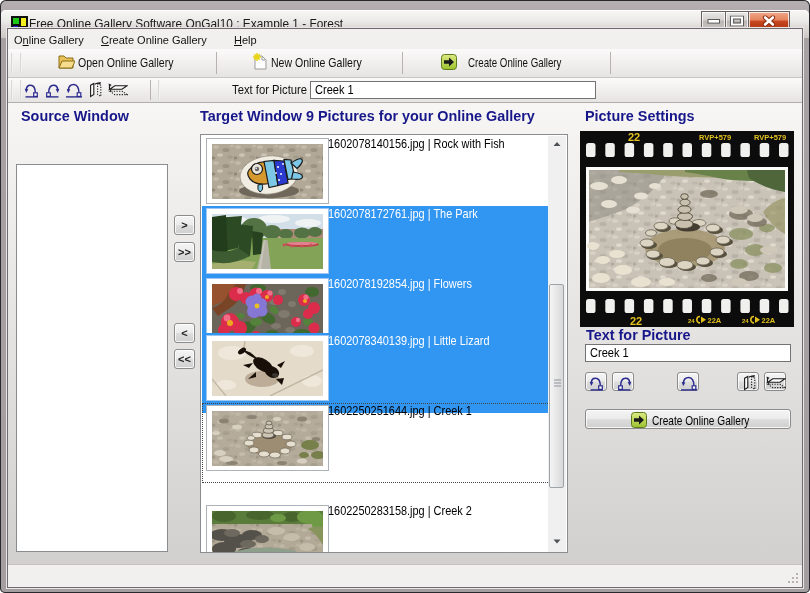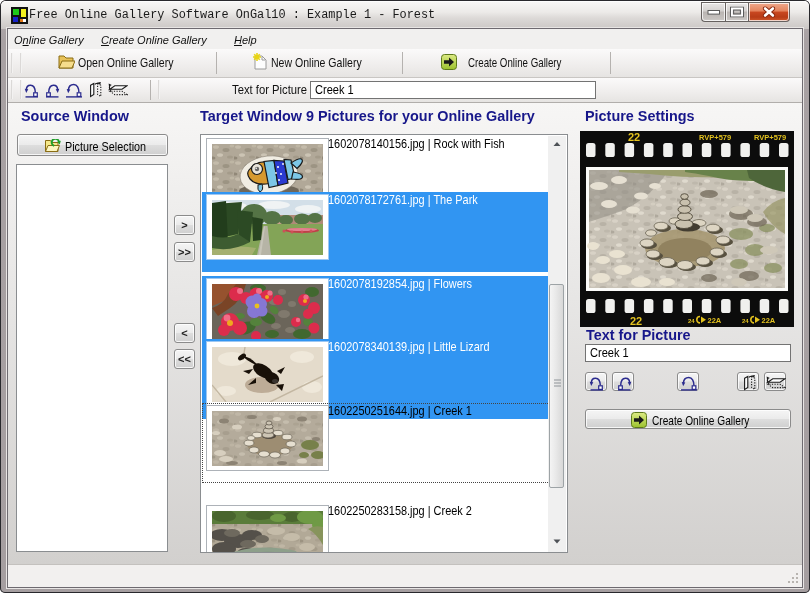--- a/index.html
+++ b/index.html
@@ -3,41 +3,41 @@
 <meta charset="utf-8">
 <style>
 * { margin:0; padding:0; box-sizing:border-box; }
 html,body { width:810px; height:593px; background:#fff; overflow:hidden;
   font-family:"Liberation Sans",sans-serif; }
 #win { position:absolute; left:0; top:0; width:810px; height:593px;
   border-radius:6px 6px 5px 5px;
   background:linear-gradient(#b6afb1, #a8a1a3 40px, #a59ea0);
   box-shadow: inset 0 0 0 1px #28282c; }
 
-#titlebar { position:absolute; left:1px; top:1px; width:808px; height:28px;
+#titlebar { position:absolute; left:1px; top:10px; width:808px; height:28px;
   border-radius:5px 5px 0 0;
   background:linear-gradient(#f8f7f6, #eceae8 40%, #dddad8 60%, #cbc7c5 100%);
-  box-shadow: inset 0 1px 0 #fdfdfd; font-family: Liberation Mono, monospace; }
+  box-shadow: inset 0 1px 0 #fdfdfd; }
 #apptitle { position:absolute; left:28px; top:6.5px; font-size:12.5px; color:#1a1a1a;
   white-space:pre; transform:scaleX(0.95); transform-origin:0 0; }
 #appicon { position:absolute; left:10px; top:6px; width:17px; height:17px; }
 
 .cap { position:absolute; top:1px; height:20px;
   border:1px solid #66615f; box-shadow: inset 0 0 0 1px rgba(255,255,255,.75);
   background:linear-gradient(#e9e7e6, #d3d0ce 45%, #bab5b2 50%, #c5c1be 85%, #cfccca); }
 #btnmin { left:700px; width:24px; border-radius:0 0 0 4px; border-right:none;}
 #btnmax { left:724px; width:24px; }
 #btnclose { left:748px; width:41px; border-radius:0 0 4px 0; border-left:none;
   background:linear-gradient(#f0a98c, #e4835c 45%, #c94821 50%, #b83c17 78%, #d0592c); }
 .cap svg { position:absolute; left:50%; top:50%; transform:translate(-50%,-50%); }
 
 #client { position:absolute; left:8px; top:29px; width:794px; height:558px;
   background:#f0efee; box-shadow: 0 0 0 1px #6e6a70, 0 0 0 2px #e8e5e4; }
 
-#menubar { position:absolute; left:0; top:0; width:794px; height:20px; background:#f1f0ef;font-style:italic; }
+#menubar { position:absolute; left:0; top:0; width:794px; height:20px; background:#f1f0ef; }
 .mi { position:absolute; top:5px; font-size:11px; color:#111; }
 
 .tb { position:absolute; left:0; width:794px;
   background:linear-gradient(#fbfafa, #efedec 60%, #e6e4e2); }
 #tb1 { top:20px; height:29px; border-bottom:1px solid #c9c6c3;}
 #tb2 { top:49px; height:25px; border-bottom:1px solid #b1aeab;}
 .grip { position:absolute; width:2px; background:linear-gradient(90deg,#cfccca,#fff); }
 .sep { position:absolute; width:1px; background:#b5b2af; }
 .tbtext { position:absolute; font-size:13.5px; color:#111; white-space:pre;
   transform:scaleX(0.78); transform-origin:0 0; }
@@ -222,29 +222,20 @@
       <svg style="position:absolute;left:100px;top:5px" width="20" height="14" viewBox="0 0 20 14">
           <use href="#flipv"></use>
         </svg>
       <span class="tbtext" id="tfp1" style="left:224px;top:4.5px;font-size:12.5px;transform:scaleX(0.90)">Text for Picture</span>
       <div class="fedit" style="left:302px;top:3px;width:286px;height:18px;line-height:16px"><span class="etxt">Creek 1</span></div>
     </div>
     <div id="main">
       <span class="hd" style="left:13px;top:4px">Source Window</span>
       <span class="hd" style="left:192px;top:4px">Target Window 9 Pictures for your Online Gallery</span>
       <span class="hd" style="left:577px;top:4px">Picture Settings</span>
-      <div class="w7b" id="pselbtn" style="left:9px;top:31px;width:151px;height:22px">
-        <svg style="position:absolute;left:27px;top:4px" width="17" height="14" viewBox="0 0 17 14">
-          <path d="M0.5 1.5 h5 l1.5 2 h6 v9 h-12.5 z" fill="#f5e88a" stroke="#8a6d14" stroke-width="1"></path>
-          <path d="M0.5 12.5 l2.5 -6 h11.5 l-2.5 6 z" fill="#fdf6c0" stroke="#8a6d14" stroke-width="1"></path>
-          <path d="M9.2 6.8 a3.6 3.6 0 1 1 4.6 -2.6" fill="none" stroke="#1e9e28" stroke-width="1.9"></path>
-          <path d="M15.8 1.8 l-3.4 0.8 2.4 2.8 z" fill="#1e9e28"></path>
-        </svg>
-        <span style="position:absolute;left:47px;top:4px;font-size:13.5px;white-space:pre;display:inline-block;transform:scaleX(0.8);transform-origin:0 0">Picture Selection</span>
-      </div>
       <div id="leftlist"></div>
       <div id="midlist">
         <div class="row" style="top:1px">
           <div class="thumb">
               <svg width="111" height="55" viewBox="0 0 111 55">
             <rect width="111" height="55" fill="#aaa296"></rect>
             <rect width="111" height="55" fill="url(#peb)" opacity="0.85"></rect>
             <ellipse cx="57" cy="47" rx="30" ry="7" fill="#6f675a"></ellipse>
             <ellipse cx="57" cy="31" rx="29" ry="19" fill="#f1ede3" stroke="#8c8476" stroke-width="0.6" transform="rotate(-6 57 31)"></ellipse>
             <path d="M37 26 q7 -9 17 -8 l12 2 q7 2 8 9 -1 7 -8 9 l-12 2 q-11 1 -16 -5 -4 -5 -1 -9 z" fill="#d6992f" stroke="#1a1a1a" stroke-width="1.2"></path>
@@ -261,21 +252,21 @@
             <path d="M79 19 q9 -6 11 -3.5 t-5 9 z" fill="#7cc6e6" stroke="#1a1a1a" stroke-width="1.2"></path>
             <path d="M81 28 q10 1.5 9.5 5 t-11 2 z" fill="#7cc6e6" stroke="#1a1a1a" stroke-width="1.2"></path>
             <path d="M50 40 q2 6 -2 8 -3 -2 -2 -7 z" fill="#7cc6e6" stroke="#1a1a1a" stroke-width="1"></path>
             <circle cx="45" cy="25" r="5.5" fill="#e8e4da" stroke="#1a1a1a" stroke-width="1.2"></circle>
             <circle cx="45" cy="25" r="2.2" fill="#666"></circle>
             <circle cx="44.2" cy="24.2" r="0.8" fill="#fff"></circle>
           </svg>
             </div>
           <span class="rowtxt">1602078140156.jpg | Rock with Fish</span>
         </div>
-        <div class="row rowsel" style="top:57px">
+        <div class="row rowsel" style="top:71px">
           <div class="thumb">
               <svg width="111" height="55" viewBox="0 0 111 55">
             <rect width="111" height="55" fill="#d3dfe8"></rect>
             <g fill="#f0f3f4">
                   <ellipse cx="20" cy="6" rx="15" ry="4"></ellipse>
                   <ellipse cx="62" cy="5" rx="16" ry="4"></ellipse>
                   <ellipse cx="96" cy="9" rx="13" ry="4"></ellipse>
                   <ellipse cx="42" cy="11" rx="10" ry="3"></ellipse>
                 </g>
             <rect x="55" y="15" width="56" height="9" fill="#b08a78"></rect>
@@ -370,21 +361,21 @@
                   <circle cx="49" cy="20" r="6"></circle>
                   <circle cx="42" cy="27" r="7"></circle>
                   <circle cx="50" cy="27" r="5.5"></circle>
                   <circle cx="45" cy="14" r="4.5"></circle>
                 </g>
             <circle cx="45" cy="22" r="2.4" fill="#e8c020"></circle>
           </svg>
             </div>
           <span class="rowtxt">1602078192854.jpg | Flowers</span>
         </div>
-        <div class="row rowsel" style="top:204px">
+        <div class="row rowsel" style="top:198px">
           <div class="thumb">
               <svg width="111" height="55" viewBox="0 0 111 55">
             <rect width="111" height="55" fill="#e4dbcb"></rect>
             <g fill="#efe8da">
                   <ellipse cx="20" cy="12" rx="14" ry="7"></ellipse>
                   <ellipse cx="90" cy="10" rx="12" ry="6"></ellipse>
                   <ellipse cx="100" cy="40" rx="10" ry="6"></ellipse>
                   <ellipse cx="14" cy="44" rx="10" ry="5"></ellipse>
                 </g>
             <g stroke="#c3b7a2" stroke-width="1.4" fill="none">

